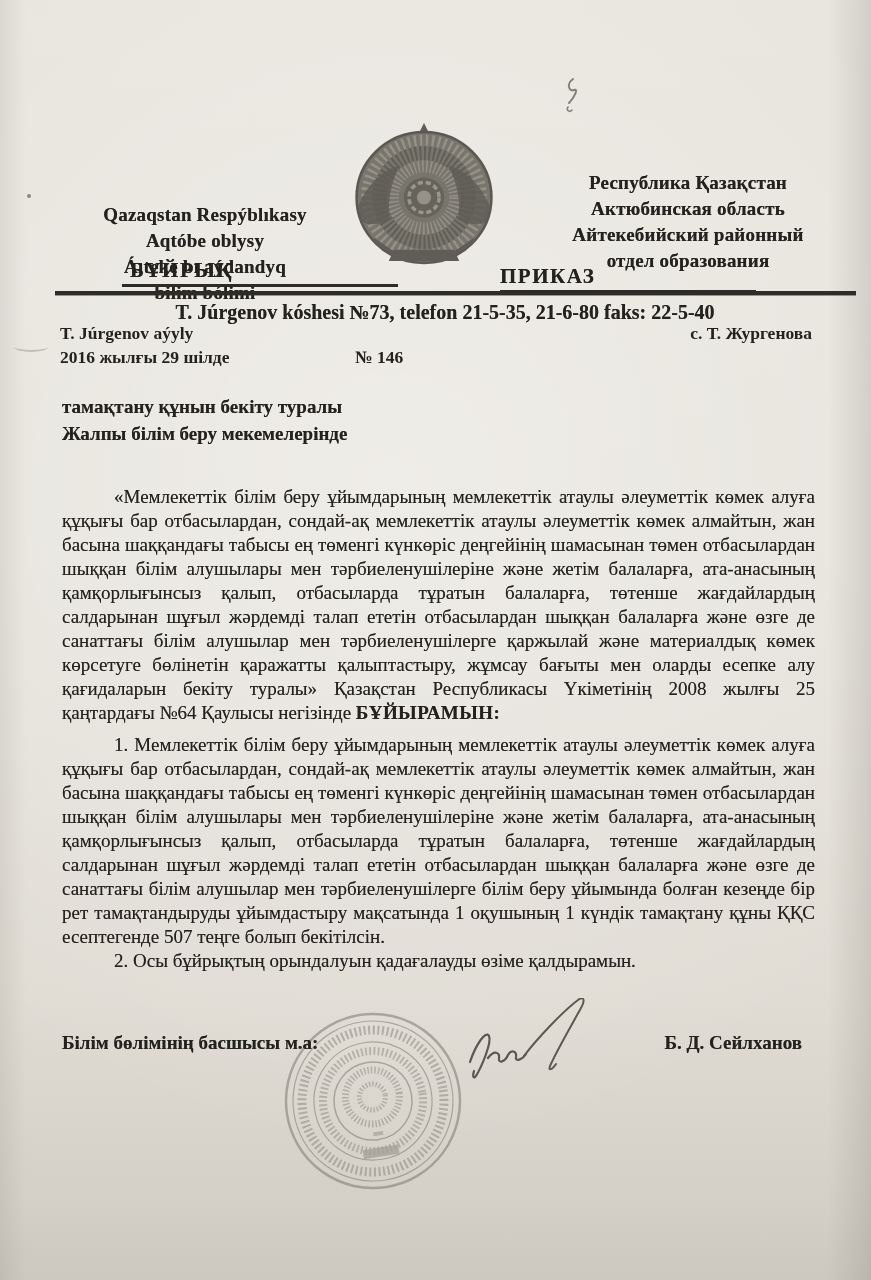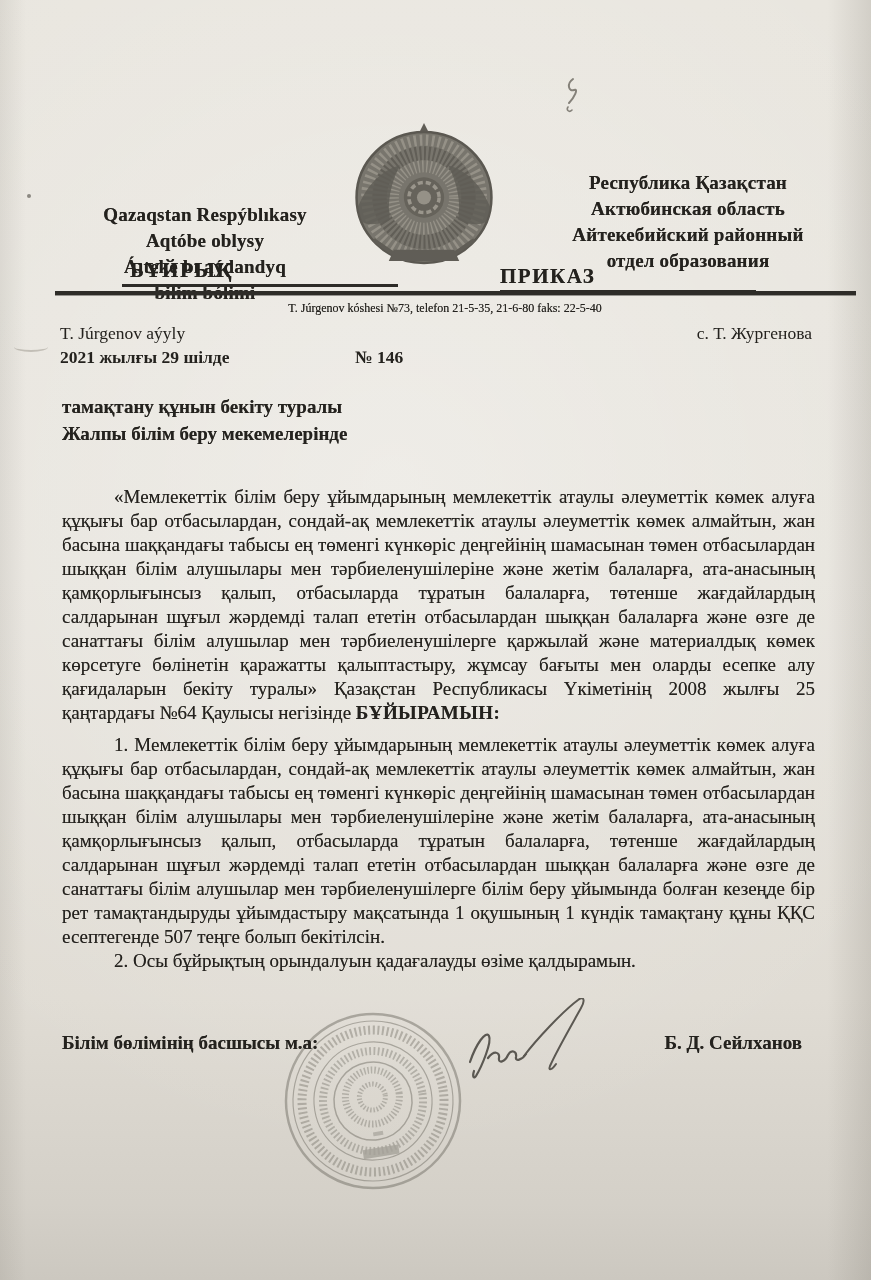--- a/index.html
+++ b/index.html
@@ -18,23 +18,23 @@
   .hdr-line{font-size:19px;line-height:26px;letter-spacing:.2px;
     text-shadow:0 0 .6px rgba(30,28,24,.7);}
   .hdr-title{
     position:absolute;font-size:21px;font-weight:bold;letter-spacing:1.5px;
     border-bottom:3px solid #2d2b27;padding-bottom:1px;
     text-shadow:0 0 .6px rgba(30,28,24,.7);
   }
   .main-rule{position:absolute;left:55px;top:291px;width:801px;height:4px;
     background:#2e2c28;box-shadow:0 1px 0 rgba(46,44,40,.45);}
   .address{position:absolute;left:85px;top:301px;width:720px;text-align:center;
-    font-weight:normal;font-size:12px;text-shadow:0 0 .5px rgba(30,28,24,.6);}
+    font-weight:bold;font-size:20px;text-shadow:0 0 .5px rgba(30,28,24,.6);}
   .meta-row1{position:absolute;left:60px;top:323px;width:752px;display:flex;
-    justify-content:space-between;font-weight:normal;font-size:17.5px;}
+    justify-content:space-between;font-weight:bold;font-size:17.5px;}
   .meta-date{position:absolute;left:60px;top:347px;font-weight:bold;font-size:17.5px;}
   .meta-number{position:absolute;left:355px;top:347px;font-weight:bold;font-size:17.5px;}
   .subject{position:absolute;left:62px;top:393px;width:480px;font-weight:bold;
     font-size:19px;line-height:27px;text-shadow:0 0 .5px rgba(30,28,24,.6);}
   .body-text{position:absolute;left:62px;top:485px;width:753px;
     font-size:19px;line-height:24px;text-align:justify;
     text-shadow:0 0 .4px rgba(32,30,26,.55);}
   .body-text p{margin:0;text-indent:52px;}
   .body-text p.item1{margin-top:8px;}
   .bold-inline{font-weight:bold;letter-spacing:.4px;}
@@ -96,21 +96,21 @@
   <div class="hdr-title" style="left:500px;top:264px;width:256px;">ПРИКАЗ</div>
 
   <div class="main-rule"></div>
 
   <div class="address">T. Júrgenov kóshesi №73, telefon 21-5-35, 21-6-80 faks: 22-5-40</div>
 
   <div class="meta-row1">
     <span>T. Júrgenov aýyly</span>
     <span>с. Т. Жургенова</span>
   </div>
-  <div class="meta-date">2021 жылғы 29 шілде</div>
+  <div class="meta-date">2016 жылғы 29 шілде</div>
   <div class="meta-number">№  146</div>
 
   <div class="subject">
     <div>тамақтану құнын бекіту туралы</div>
     <div>Жалпы білім беру мекемелерінде</div>
   </div>
 
   <div class="body-text">
     <p><span>«Мемлекеттік білім беру ұйымдарының мемлекеттік атаулы әлеуметтік көмек алуға құқығы бар отбасылардан, сондай-ақ мемлекеттік атаулы әлеуметтік көмек алмайтын, жан басына шаққандағы табысы ең төменгі күнкөріс деңгейінің шамасынан төмен отбасылардан шыққан білім алушылары мен тәрбиеленушілеріне және жетім балаларға, ата-анасының қамқорлығынсыз қалып, отбасыларда тұратын балаларға, төтенше жағдайлардың салдарынан шұғыл жәрдемді талап ететін отбасылардан шыққан балаларға және өзге де санаттағы білім алушылар мен тәрбиеленушілерге қаржылай және материалдық көмек көрсетуге бөлінетін қаражатты қалыптастыру, жұмсау бағыты мен оларды есепке алу қағидаларын бекіту туралы» Қазақстан Республикасы Үкіметінің 2008 жылғы 25 қаңтардағы №64 Қаулысы негізінде </span><span class="bold-inline">БҰЙЫРАМЫН:</span></p>
     <p class="item1">1.  Мемлекеттік білім беру ұйымдарының мемлекеттік атаулы әлеуметтік көмек алуға құқығы бар отбасылардан, сондай-ақ мемлекеттік атаулы әлеуметтік көмек алмайтын, жан басына шаққандағы табысы ең төменгі күнкөріс деңгейінің шамасынан төмен отбасылардан шыққан білім алушылары мен тәрбиеленушілеріне және жетім балаларға, ата-анасының қамқорлығынсыз қалып, отбасыларда тұратын балаларға, төтенше жағдайлардың салдарынан шұғыл жәрдемді талап ететін отбасылардан шыққан балаларға және өзге де санаттағы білім алушылар мен тәрбиеленушілерге білім беру ұйымында болған кезеңде бір рет тамақтандыруды ұйымдастыру мақсатында 1 оқушының 1 күндік тамақтану құны ҚҚС есептегенде 507 теңге болып бекітілсін.</p>

